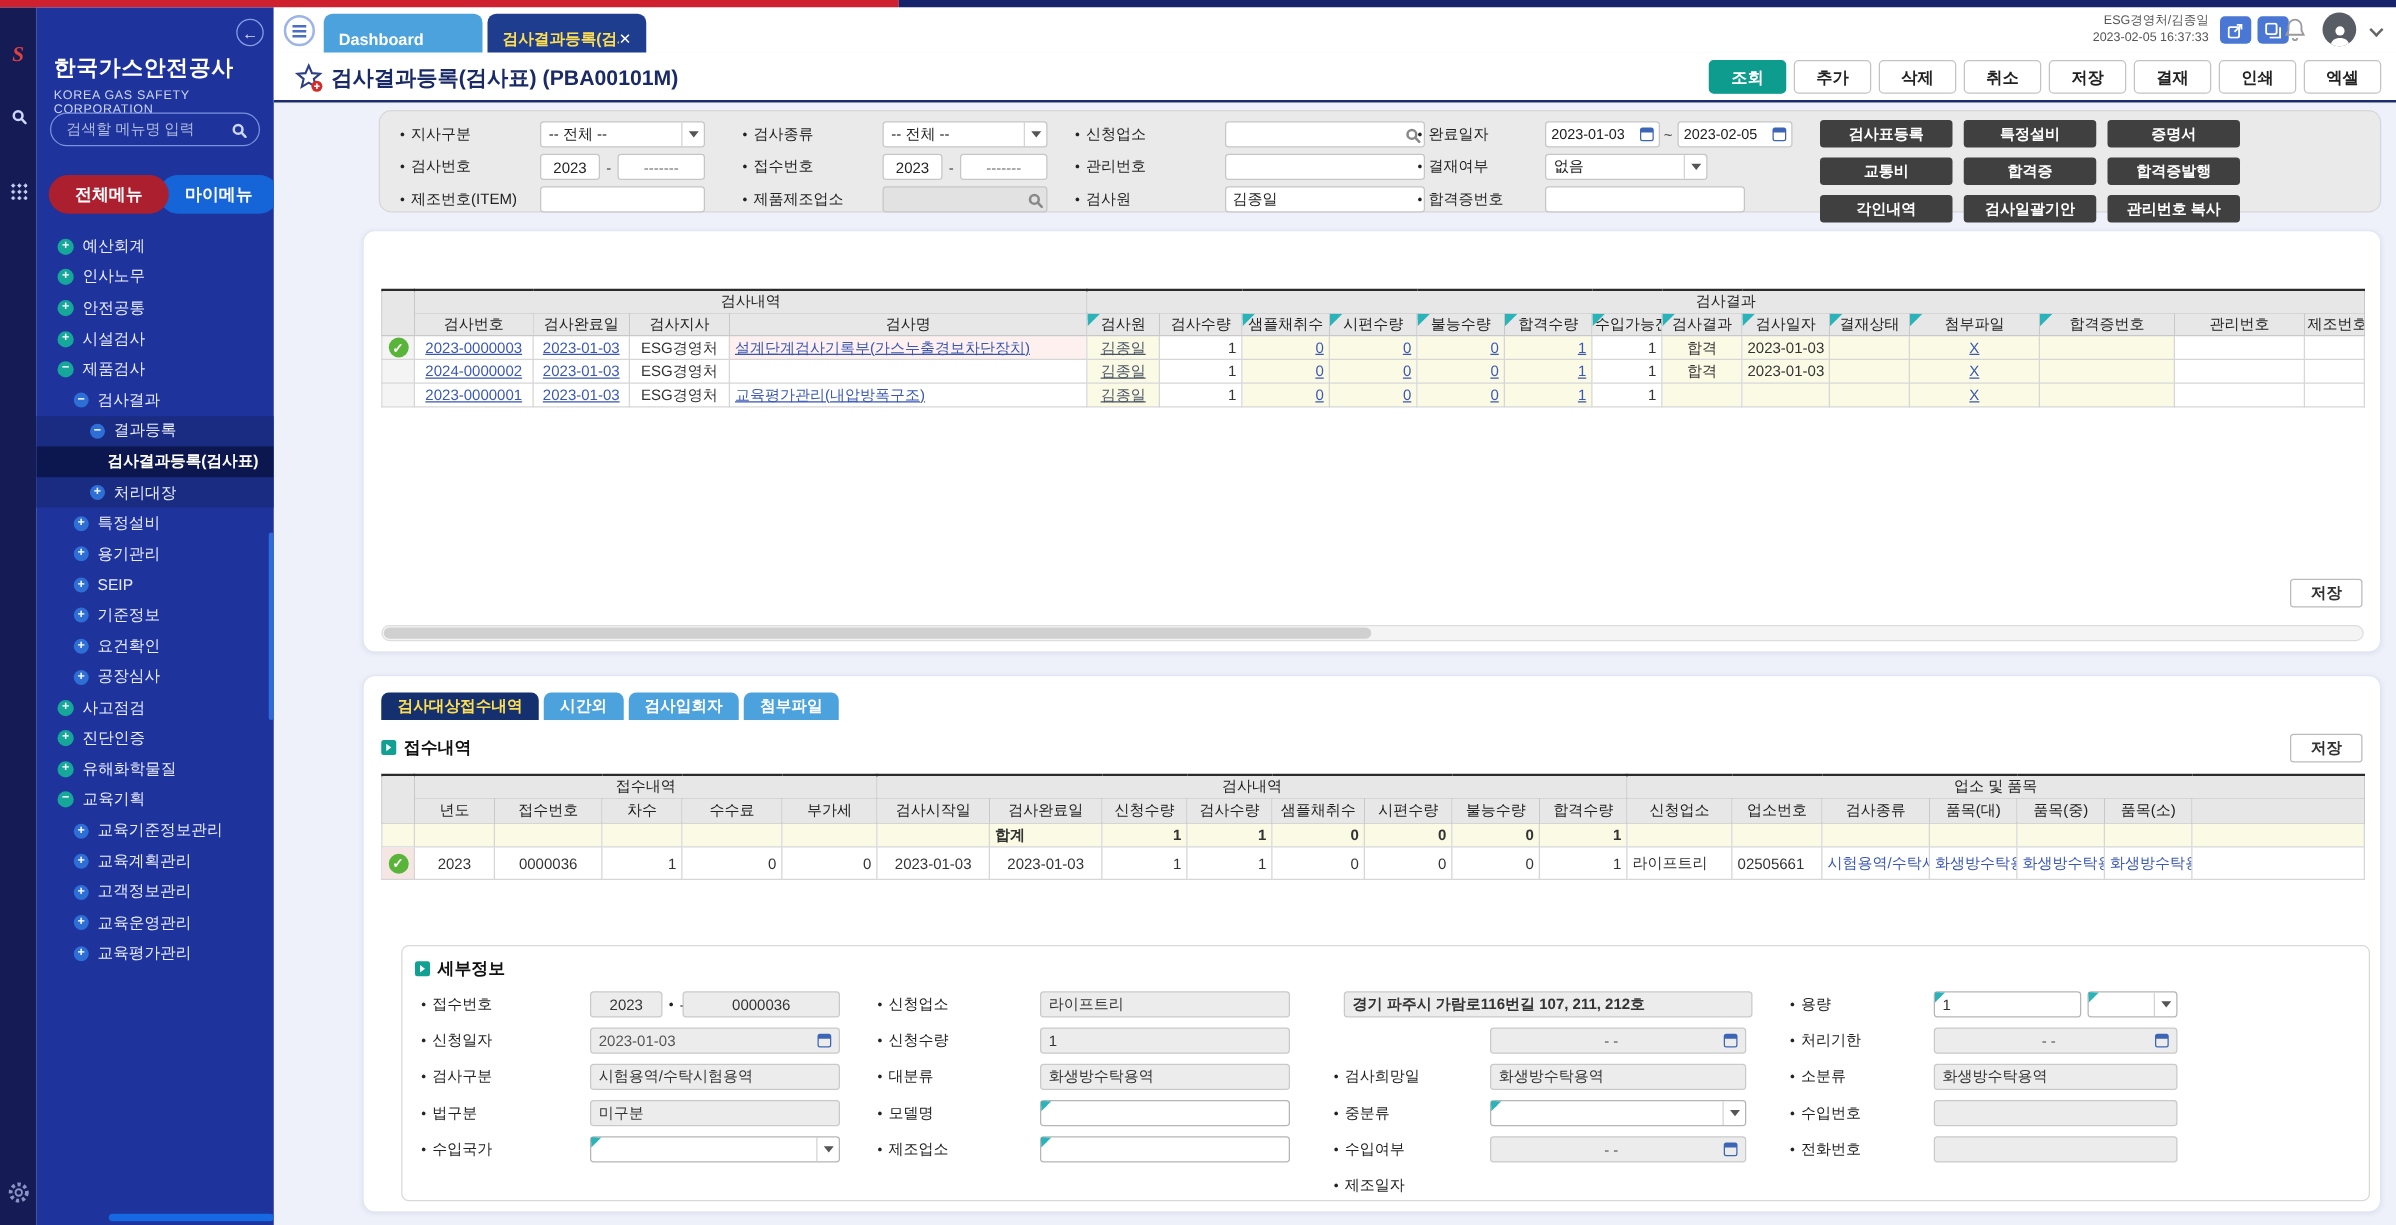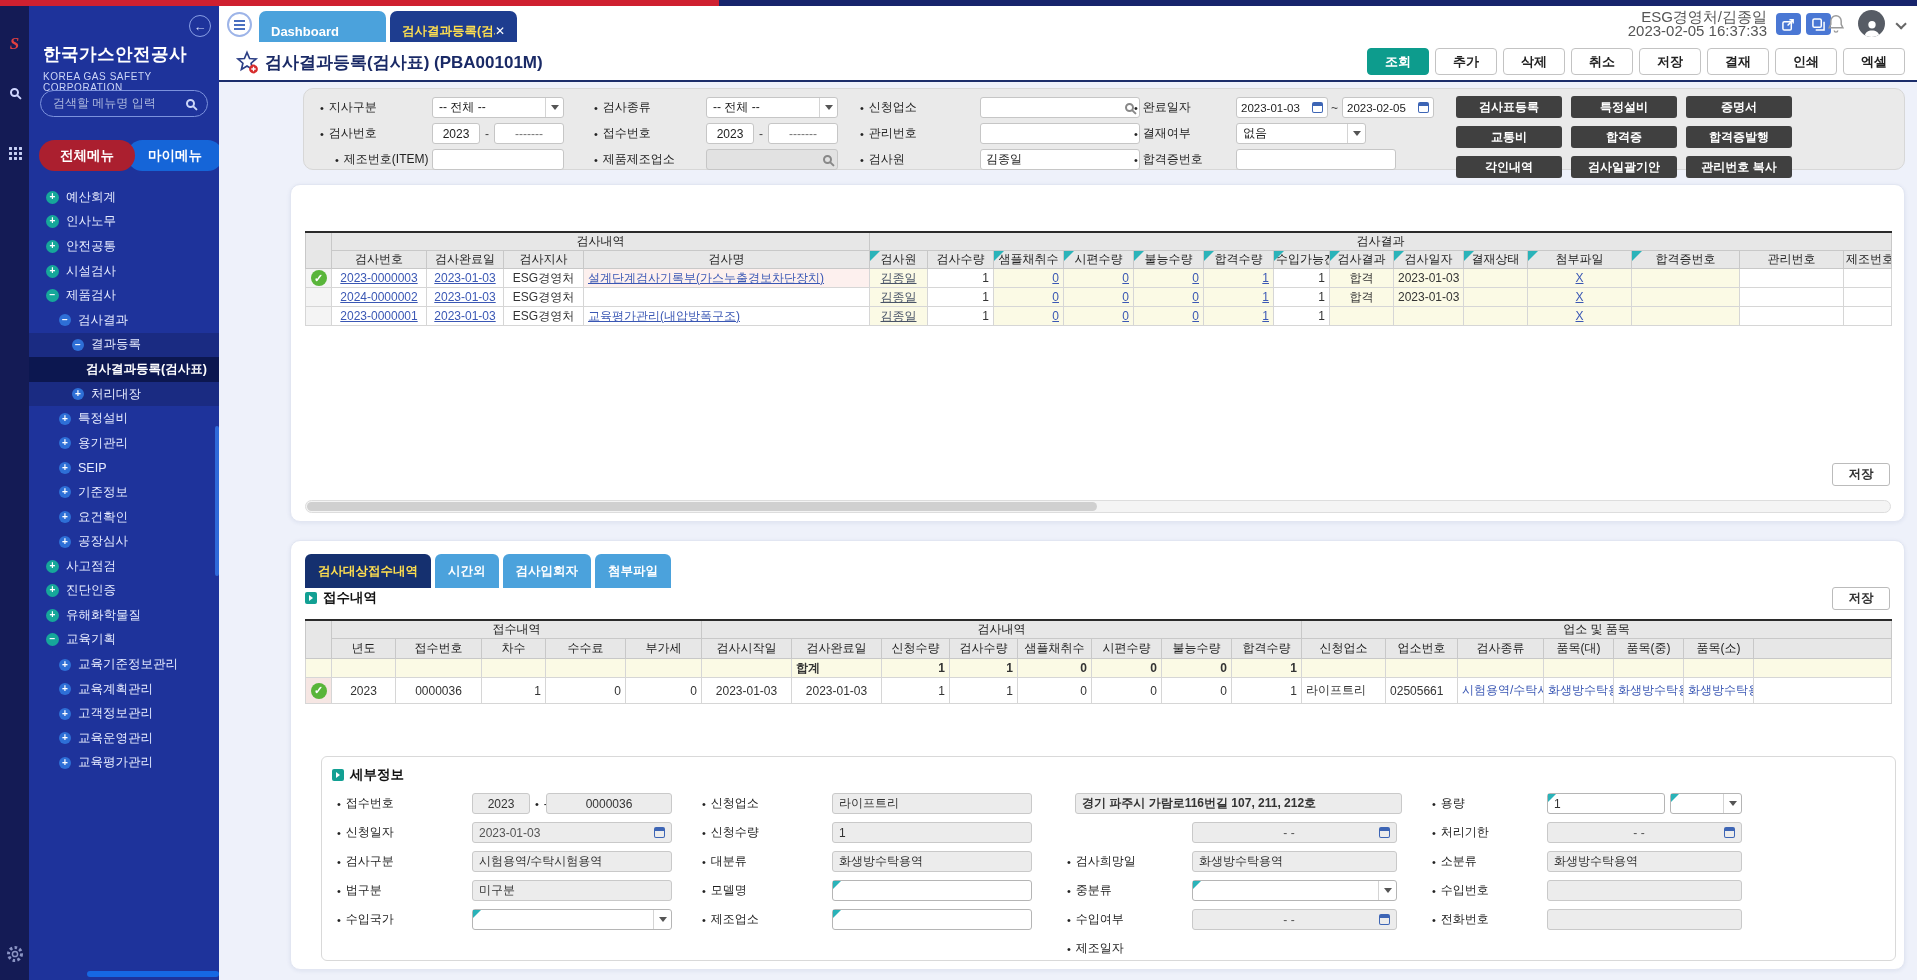--- a/index.html
+++ b/index.html
@@ -50,21 +50,21 @@
 
   
   .topbar { position:absolute; left:219px; top:6px; right:0; height:36px; background:#fff; }
   .hmb { position:absolute; left:8px; top:6px; width:25px; height:25px; border:2px solid #9db4e8; border-radius:50%; display:flex; align-items:center; justify-content:center; }
   .hmb i { width:11px; height:2px; background:#4a6fc0; display:block; box-shadow:0 -4px 0 #4a6fc0, 0 4px 0 #4a6fc0; }
   .tab { position:absolute; top:5px; height:40px; border-radius:7px 7px 0 0; display:flex; align-items:center; font-weight:bold; font-size:13px; padding:0 12px; }
   .tab.dash { left:40px; width:127px; background:#4ba2dc; color:#fff; }
   .tab.act { left:171px; width:127px; background:#1e3d8f; color:#ffdf4f; font-size:12.5px; }
   .tabx { margin-left:auto; color:#fff; font-weight:normal; font-size:12px; }
   .tabx::before { content:"\2715"; }
-  .ubox { position:absolute; right:150px; top:4px; text-align:right; color:#555; font-size:15px; line-height:14px; }
+  .ubox { position:absolute; right:150px; top:4px; text-align:right; color:#555; font-size:10px; line-height:14px; }
   .ublue { position:absolute; top:7px; width:25px; height:22px; background:#4a77d4; border-radius:4px; display:flex; align-items:center; justify-content:center; }
   .bell { position:absolute; right:72px; top:8px; }
   .avatar { position:absolute; right:32px; top:4px; width:27px; height:27px; border-radius:50%; background:#575c65; overflow:hidden; display:flex; align-items:flex-end; justify-content:center; }
   .chev { position:absolute; right:14px; top:16px; width:8px; height:8px; border-right:2px solid #666; border-bottom:2px solid #666; transform:rotate(45deg) translateY(-3px); }
 
   
   .titlebar { position:absolute; left:219px; top:42px; right:0; height:40px; background:#fff; border-bottom:2px solid #1b2d6b; }
   .star { position:absolute; left:16px; top:8px; }
   .ptitle { position:absolute; left:46px; top:9px; font-size:17px; font-weight:bold; color:#1a2a66; }
   .abtns { position:absolute; right:12px; top:6px; display:flex; gap:6px; }
@@ -114,21 +114,21 @@
   td.bold { font-weight:bold; }
   .chk { width:16px; height:16px; border-radius:50%; background:#59b53a; color:#fff; font-size:11px; font-weight:bold; display:inline-flex; align-items:center; justify-content:center; }
   .chk::before { content:"\2713"; }
   .gsave, .bsave { position:absolute; width:58px; height:23px; background:#fff; border:1px solid #bbb; border-radius:3px; font-weight:bold; font-size:12.5px; display:flex; align-items:center; justify-content:center; cursor:pointer; }
   .gsave { right:14px; bottom:35px; }
   .hscroll { position:absolute; left:14px; bottom:8px; width:1586px; height:13px; background:#f4f4f4; border:1px solid #ddd; border-radius:7px; }
   .hthumb { position:absolute; left:1px; top:1px; width:790px; height:9px; background:#d0d0d0; border-radius:5px; }
 
   
   .btabs { position:absolute; left:14px; top:13px; display:flex; gap:4px; }
-  .btab { height:34px; padding:0 13px; border-radius:6px 6px 0 0; background:#4ba2dc; color:#fff; font-weight:bold; font-size:12.5px; display:flex; align-items:center; cursor:pointer; }
+  .btab { height:22px; padding:0 13px; border-radius:6px 6px 0 0; background:#4ba2dc; color:#fff; font-weight:bold; font-size:12.5px; display:flex; align-items:center; cursor:pointer; }
   .btab.act { background:#15306f; color:#ffdf4f; }
   .sechdr { position:absolute; left:14px; display:flex; align-items:center; gap:6px; font-size:13.5px; font-weight:bold; color:#111; }
   .secico { width:12px; height:12px; background:#12a093; border-radius:2px; position:relative; }
   .secico::before { content:""; position:absolute; left:4px; top:3px; border:3px solid transparent; border-left:4px solid #fff; }
   .bsave { right:14px; top:46px; }
 
   
   .dbox { position:absolute; left:30px; top:215px; width:1575px; height:205px; border:1px solid #d9d9d9; border-radius:6px; background:#fff; }
   .dl { position:absolute; height:21px; display:flex; align-items:center; font-size:12px; color:#222; }
   .dl::before { content:"\2022"; margin-right:5px; font-size:11px; }
@@ -383,21 +383,21 @@
     <div class="fdash" style="left:455px;top:34px;">-</div>
     <input class="inp" style="left: 464px; top: 34px; width: 70px;" placeholder="-------">
     <div class="fl fr2" style="left:556px;">관리번호</div>
     <input class="inp lft" style="left: 676px; top: 34px; width: 160px;">
     <div class="fl fr2" style="left:830px;">결재여부</div>
     <div class="fsel" style="left:932px;top:34px;width:130px;">
         <span class="v">없음</span>
         <span class="sarr"></span>
       </div>
 
-    <div class="fl fr3" style="left:31px;">제조번호(ITEM)</div>
+    <div class="fl fr3" style="left:16px;">제조번호(ITEM)</div>
     <input class="inp lft" style="left: 128px; top: 60px; width: 132px;">
     <div class="fl fr3" style="left:556px;left:290px;">제품제조업소</div>
     <div class="srch gray" style="left:402px;top:60px;width:132px;">
         <span class="sp"></span>
         <span class="mag"></span>
       </div>
     <div class="fl fr3" style="left:556px;">검사원</div>
     <input class="inp lft" style="left: 676px; top: 60px; width: 160px;" value="김종일">
     <div class="fl fr3" style="left:830px;">합격증번호</div>
     <input class="inp lft" style="left: 932px; top: 60px; width: 160px;">

